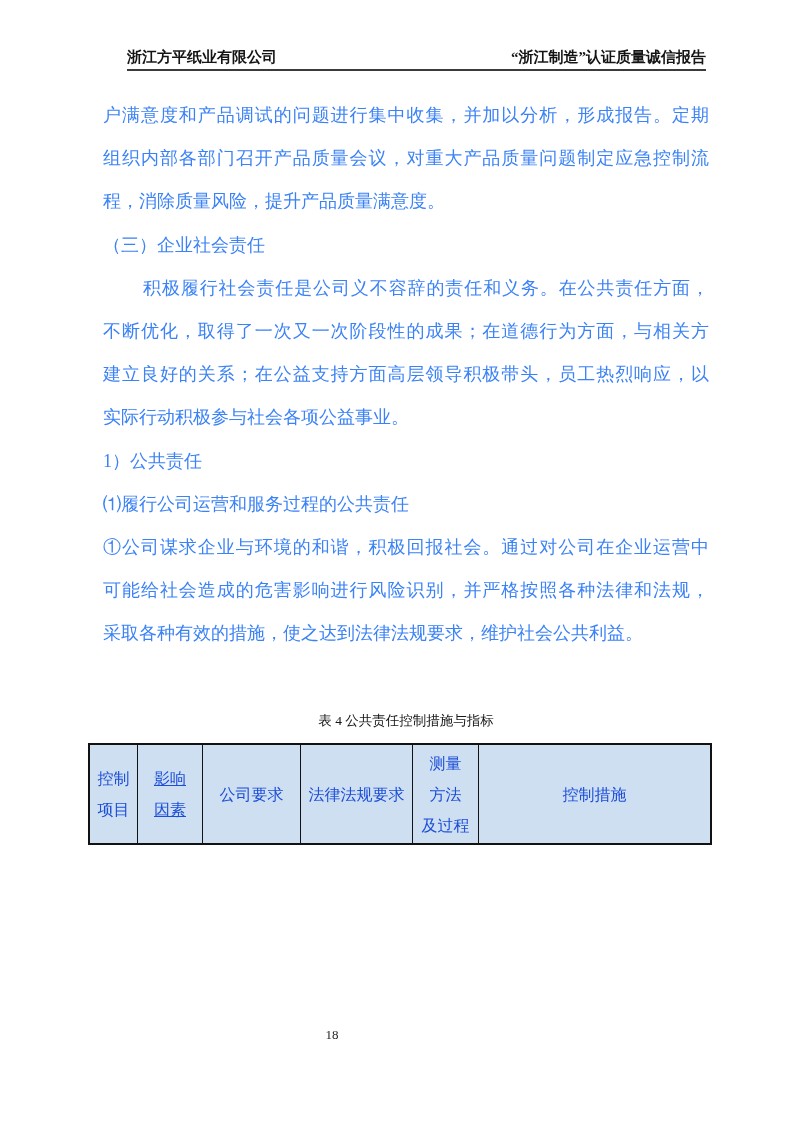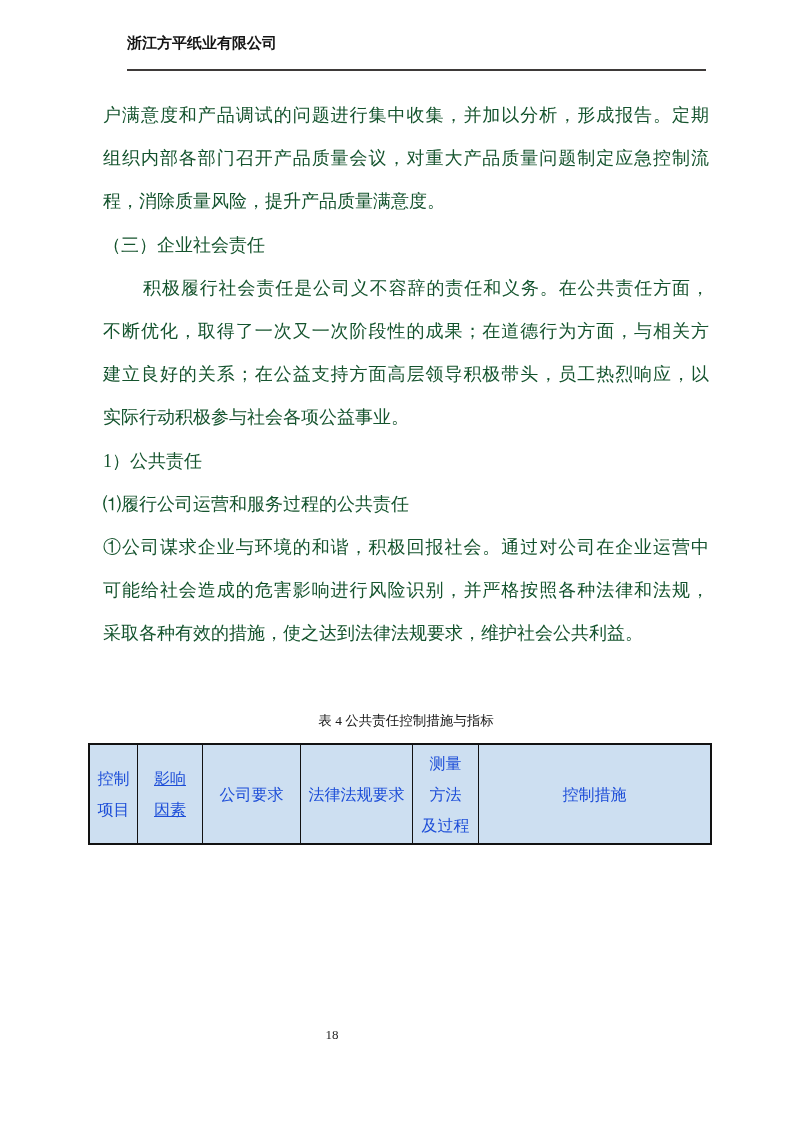--- a/index.html
+++ b/index.html
@@ -6,32 +6,32 @@
   .page{
     position:relative;
     width:800px;height:1131px;
     background:#ffffff;
     font-family:"Liberation Serif","DejaVu Serif",serif;
     color:#1c1c1c;
     overflow:hidden;
   }
   
   .header{
-    position:absolute;left:127px;top:34px;width:579px;
+    position:absolute;left:127px;top:48px;width:579px;
     display:flex;justify-content:space-between;align-items:flex-end;
     font-size:15px;font-weight:bold;color:#141414;
   }
   .header-rule{
     position:absolute;left:127px;top:69px;width:579px;height:2px;
     background:#3e3a39;
   }
   
   .content{
     position:absolute;left:103px;top:94px;width:606px;
-    font-size:18px;color:#14532d;
+    font-size:18px;color:#3b82f6;
   }
   .ln{height:43.2px;line-height:43.2px;text-align:justify;overflow:visible;}
   .ln.j{text-align-last:justify;}
   .ln.left{text-align:left;text-align-last:left;}
   .ln.indent{padding-left:40px;}
   
   .caption{
     position:absolute;left:103px;top:706px;width:606px;
     text-align:center;font-size:13.5px;line-height:30px;color:#161616;
   }
@@ -62,20 +62,21 @@
     text-align:center;font-size:13px;color:#262626;
   }
 </style>
 </head>
 <body>
 
 <div class="page">
 
   <div class="header">
     <span>浙江方平纸业有限公司</span>
+    <span>“浙江制造”认证质量诚信报告</span>
   </div>
   <div class="header-rule"></div>
 
   <div class="content">
     <div class="ln j">户满意度和产品调试的问题进行集中收集，并加以分析，形成报告。定期</div>
     <div class="ln j">组织内部各部门召开产品质量会议，对重大产品质量问题制定应急控制流</div>
     <div class="ln left">程，消除质量风险，提升产品质量满意度。</div>
     <div class="ln left">（三）企业社会责任</div>
     <div class="ln j indent">积极履行社会责任是公司义不容辞的责任和义务。在公共责任方面，</div>
     <div class="ln j">不断优化，取得了一次又一次阶段性的成果；在道德行为方面，与相关方</div>

